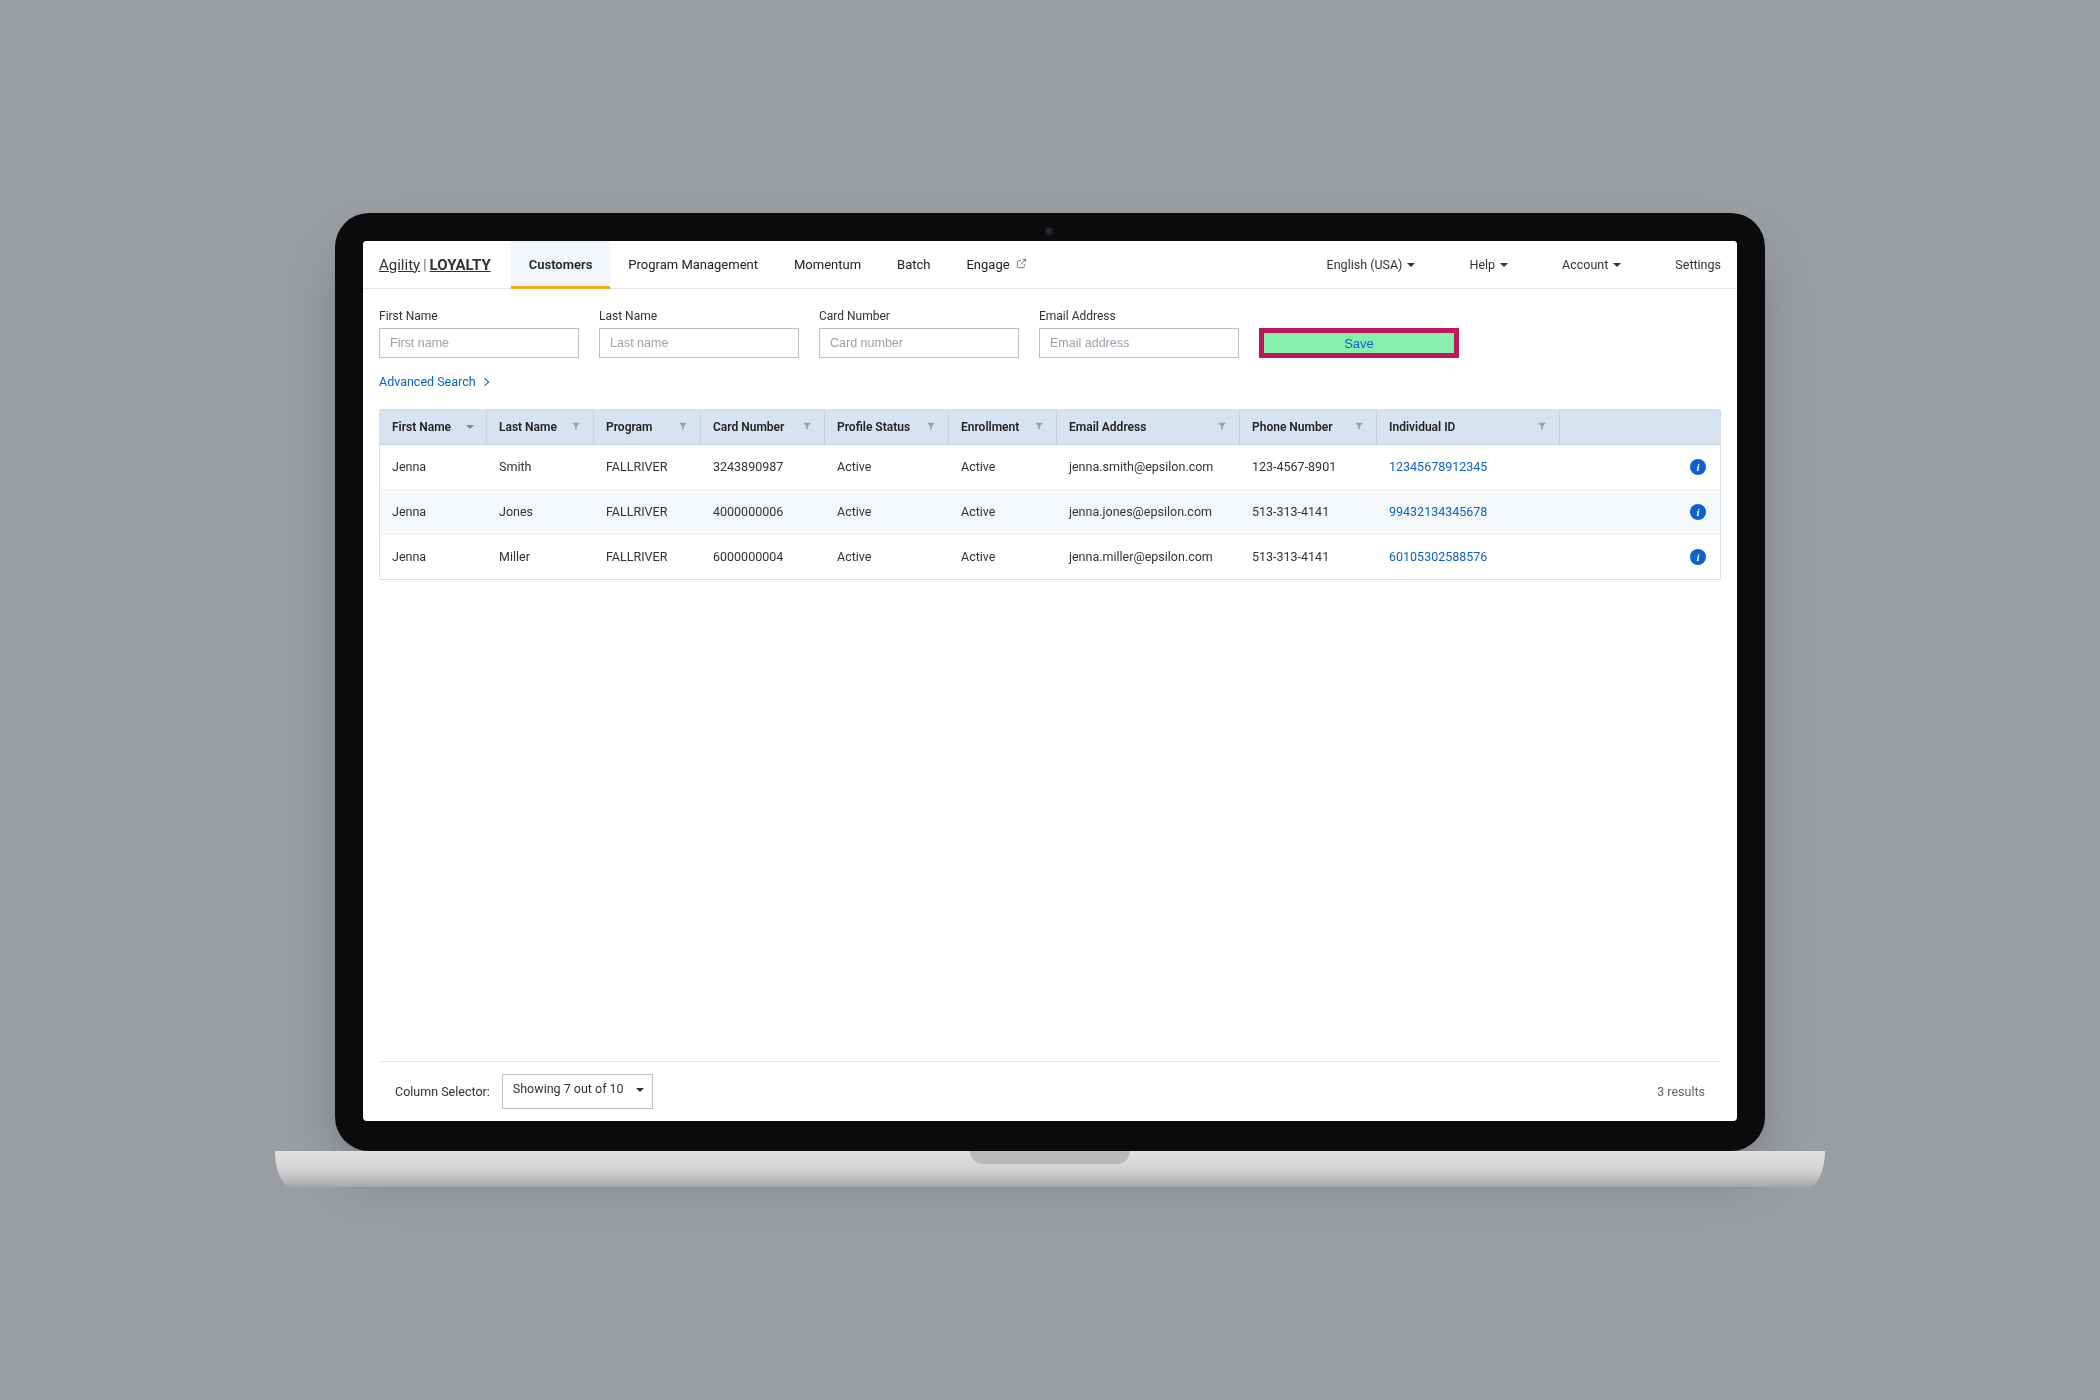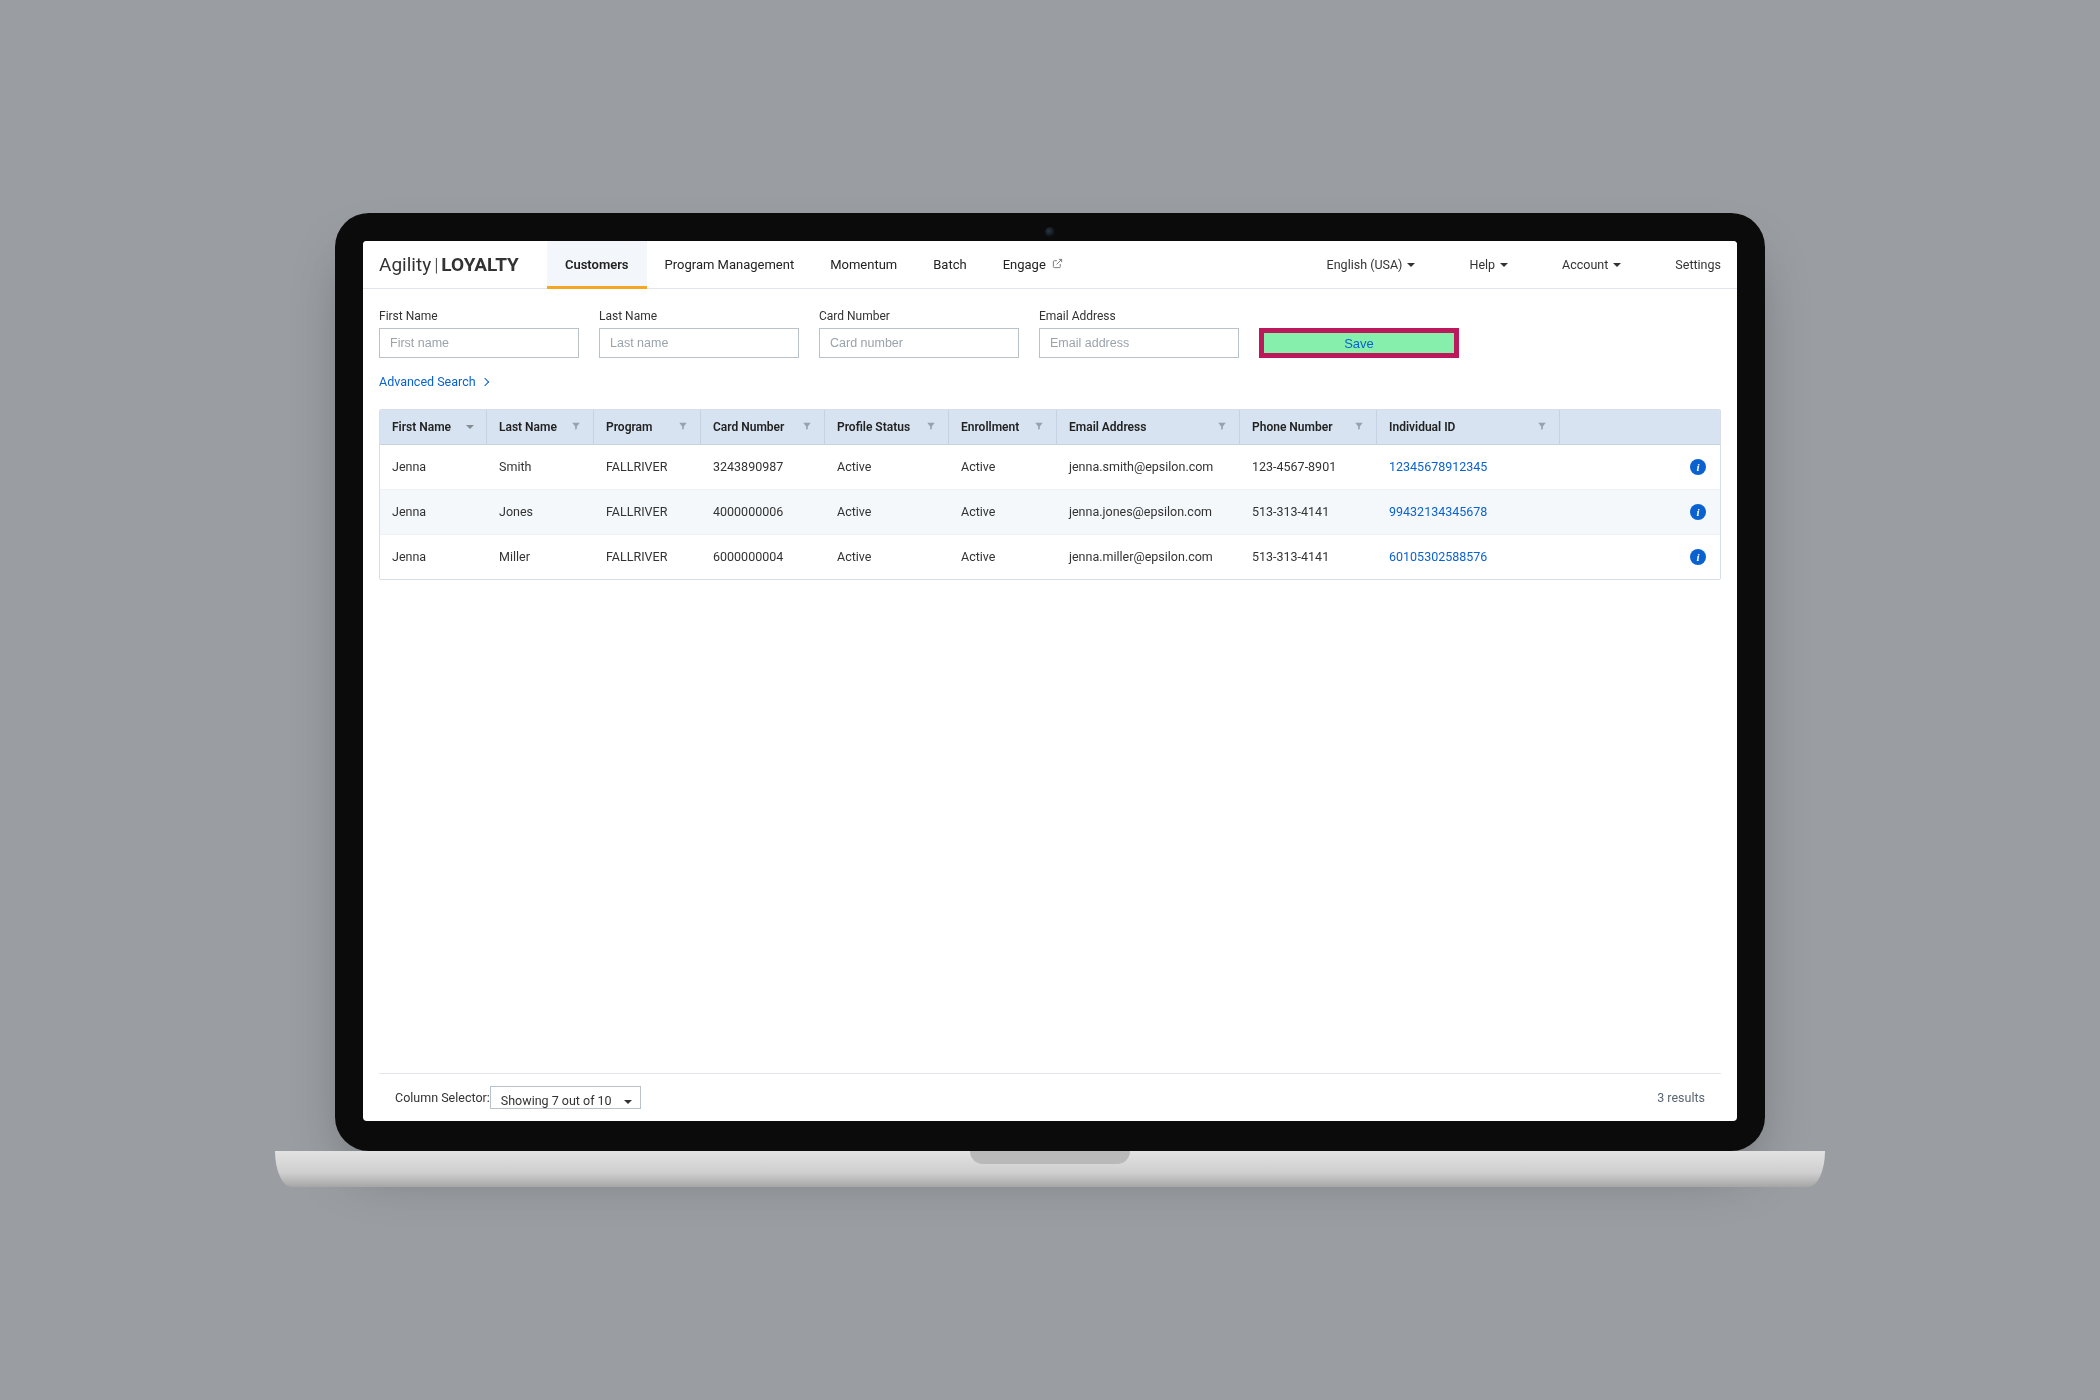--- a/index.html
+++ b/index.html
@@ -59,21 +59,21 @@
   }
 
   
   .topbar {
     display:flex; align-items:center;
     padding:0 16px;
     height:48px;
     border-bottom:1px solid #e2e6ea;
     background:#fff;
   }
-  .brand { font-size:19px; font-weight:400; margin-right:28px; white-space:nowrap; }
+  .brand { font-size:15px; font-weight:400; margin-right:20px; white-space:nowrap;text-decoration:underline; }
   .brand b { font-weight:700; }
   .brand-sep { margin:0 3px; font-weight:300; }
   .tabs { display:flex; height:100%;text-align:center; }
   .tab {
     display:flex; align-items:center;
     padding:0 18px;
     font-size:13px;
     color:#222;
     cursor:pointer;
     position:relative;
@@ -187,22 +187,23 @@
 
   
   .footer {
     margin-top:auto;
     display:flex; align-items:center;
     padding:12px 16px;
     border-top:1px solid #e2e6ea;
     font-size:12.5px;
   }
   .selector {
+    margin-left:12px;
     border:1px solid #b9c1c9;
-    padding:6px 28px 0 10px;
+    padding:6px 28px 12px 10px;
     position:relative;
     cursor:pointer;
   }
   .selector .caret { position:absolute; right:8px; top:11px; }
   .result-count { margin-left:auto; color:#5a6672; }
 
   svg.funnel-svg { width:10px; height:10px; }
 </style>
 </head>
 <body>

